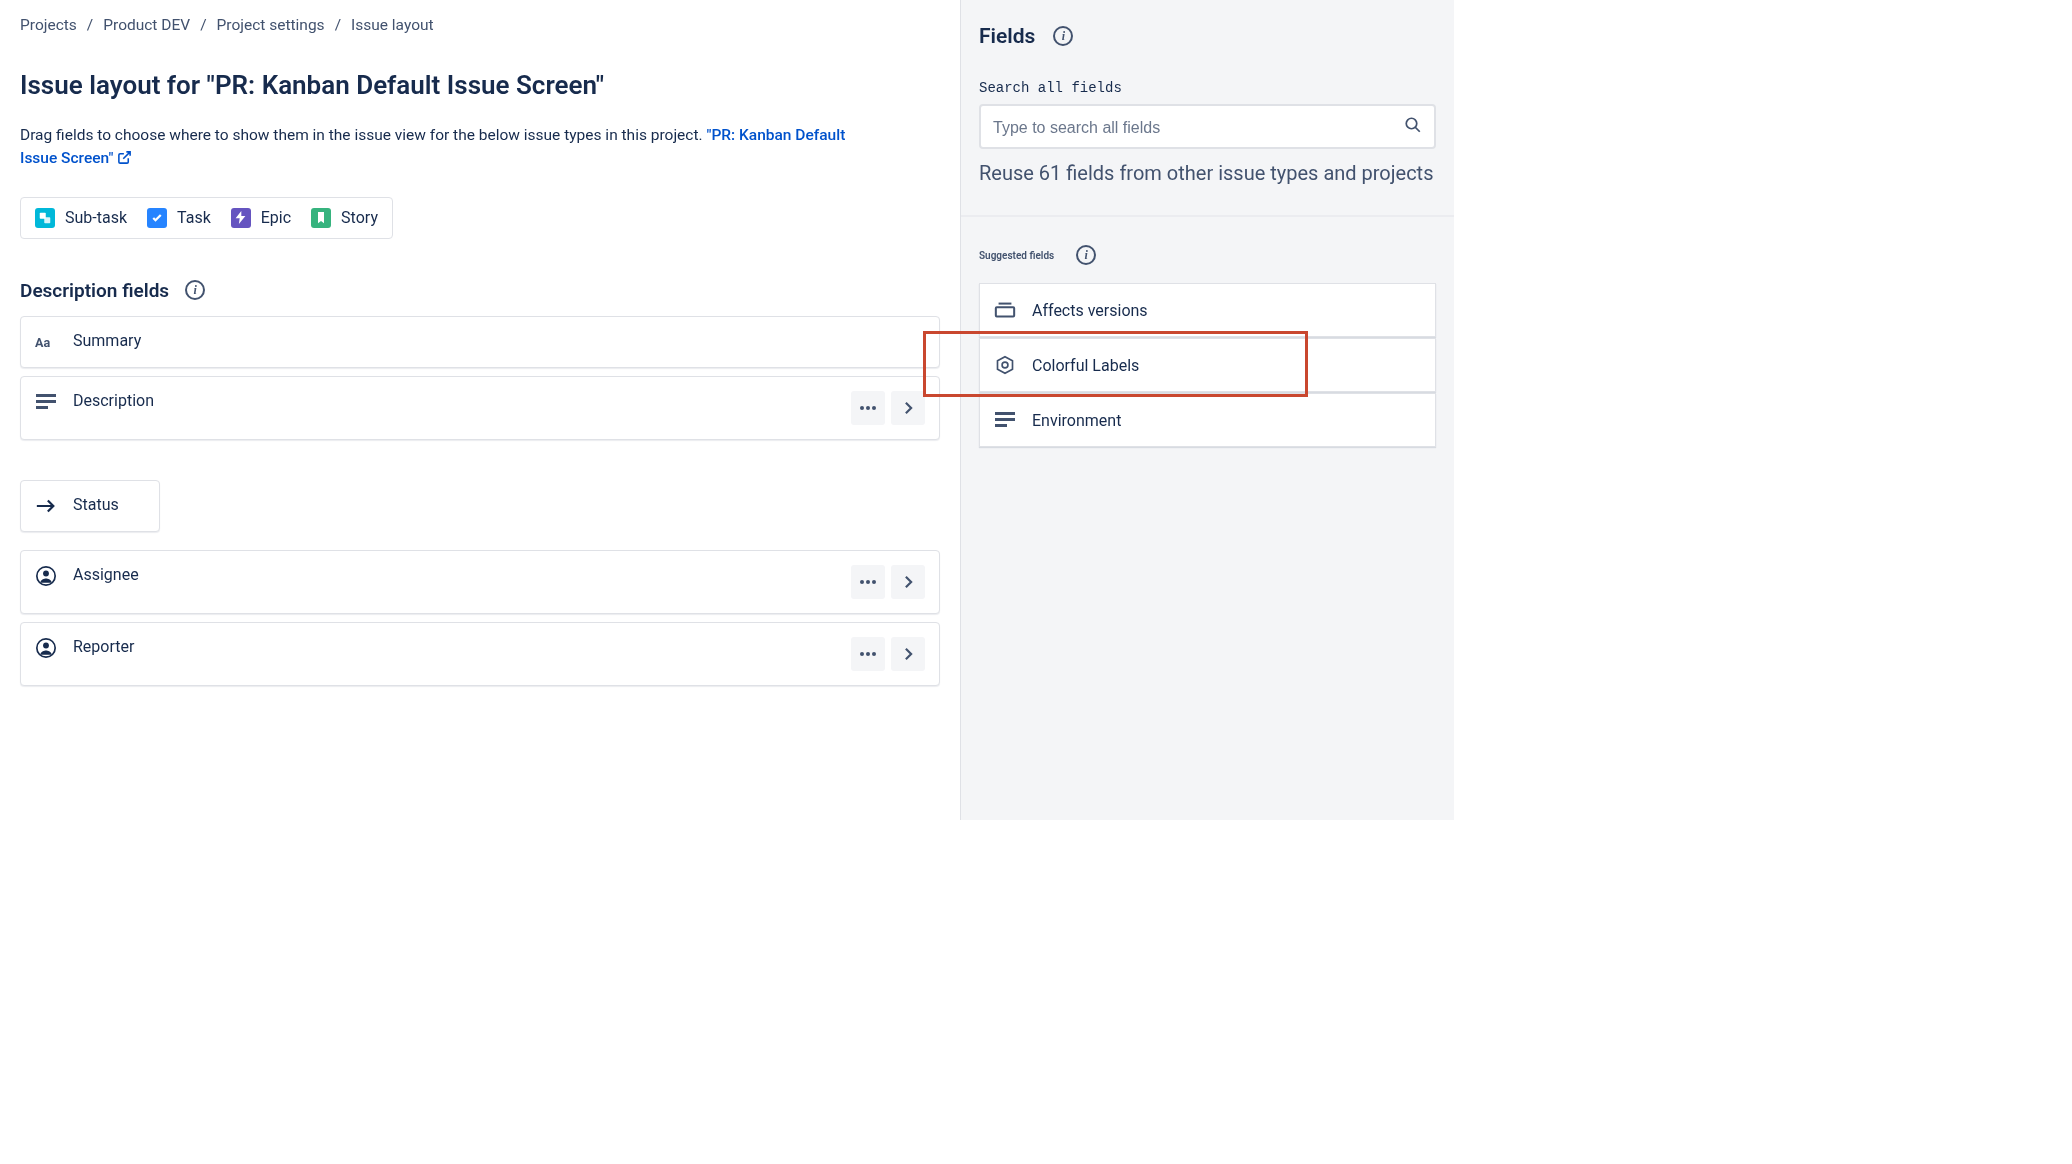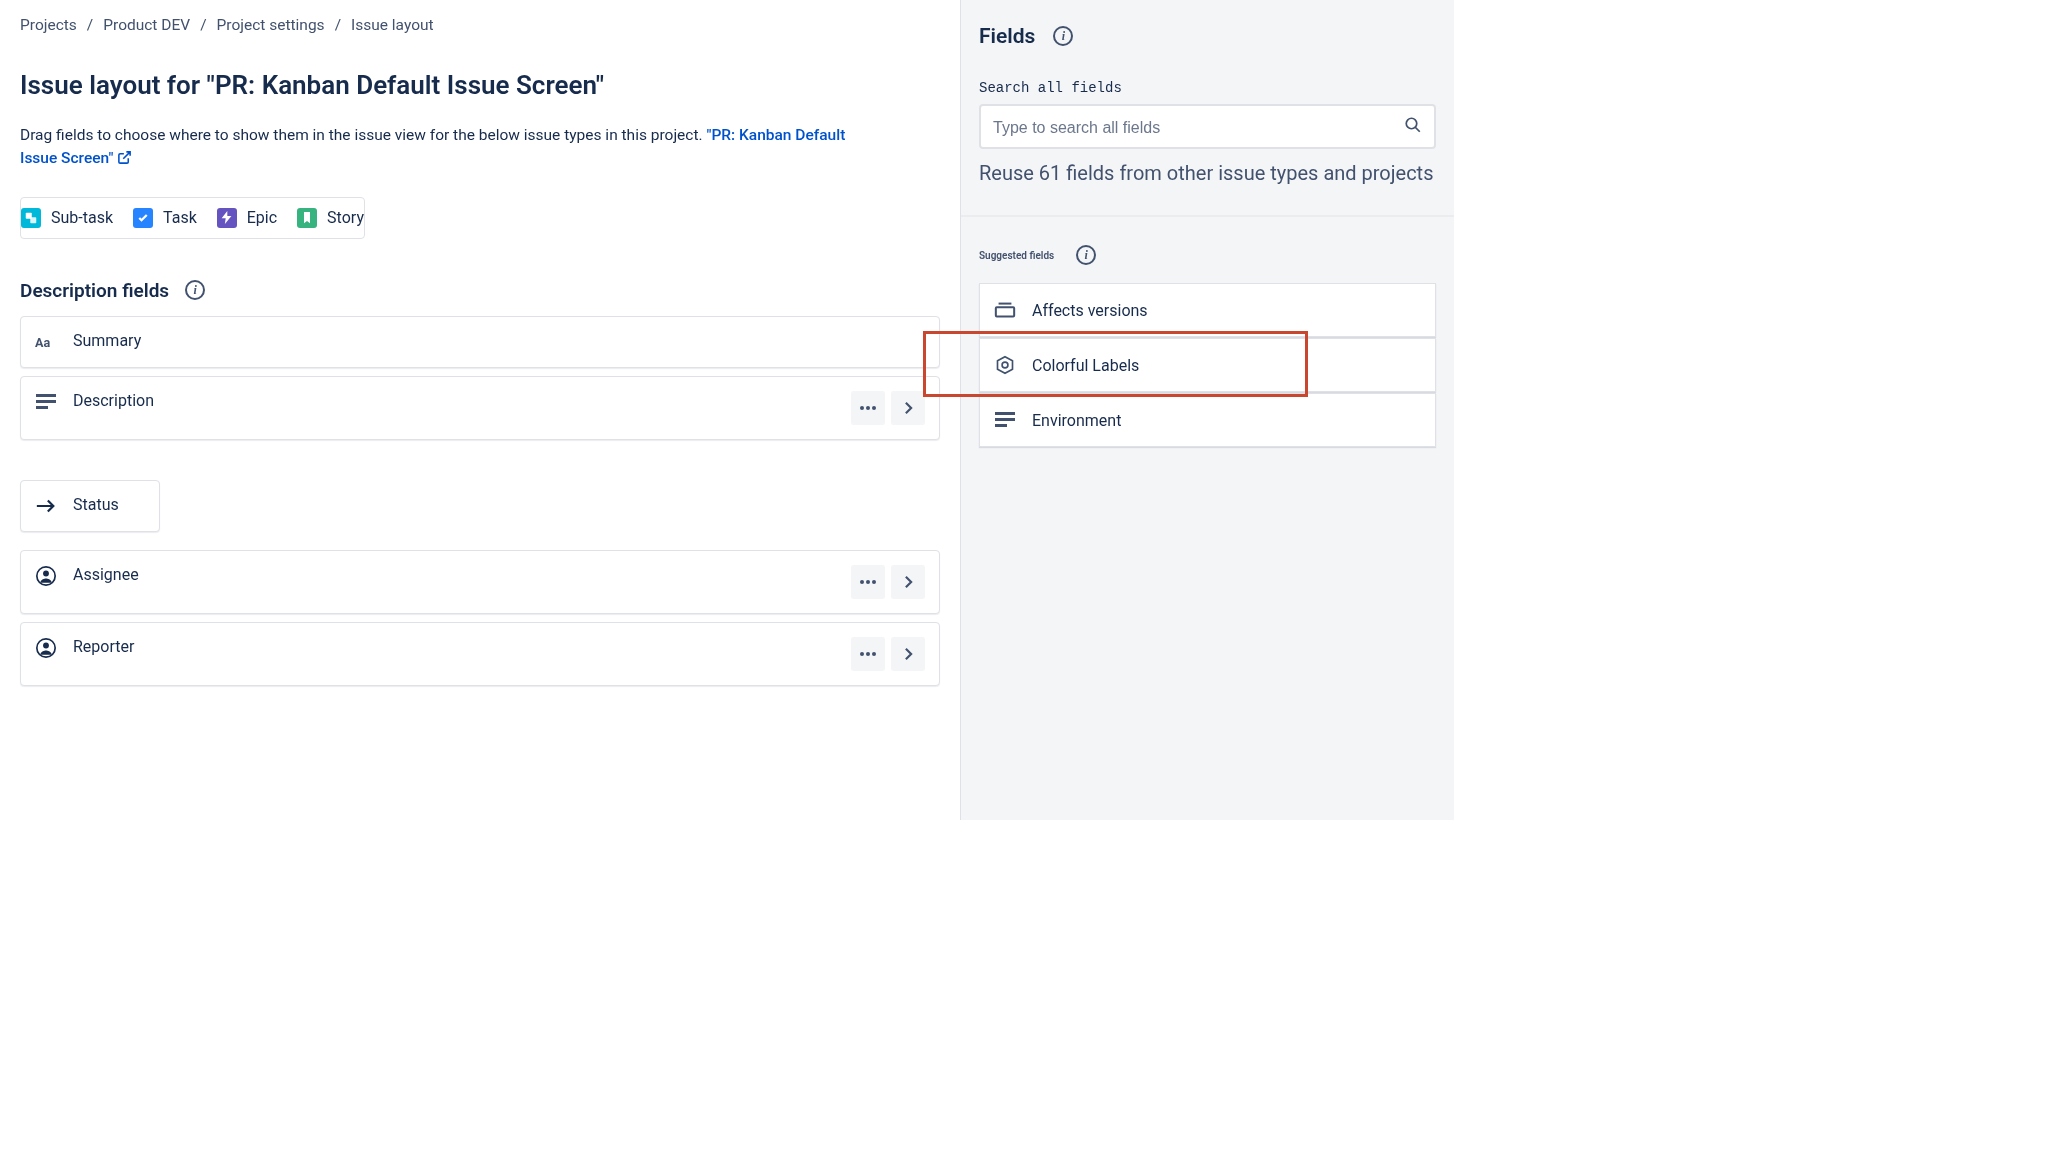--- a/index.html
+++ b/index.html
@@ -51,21 +51,21 @@
   .ext-link-icon {
     display: inline-block;
     vertical-align: -2px;
     margin-left: 4px;
     color: #0052CC;
   }
   .issue-types {
     display: inline-flex;
     border: 1px solid #DFE1E6;
     border-radius: 4px;
-    padding: 10px 0;
+    padding: 10px 14px;
     gap: 20px;
     margin-bottom: 40px;
   }
   .issue-type {
     display: flex;
     align-items: center;
     gap: 10px;
     font-size: 16px;
     color: #172B4D;
   }

